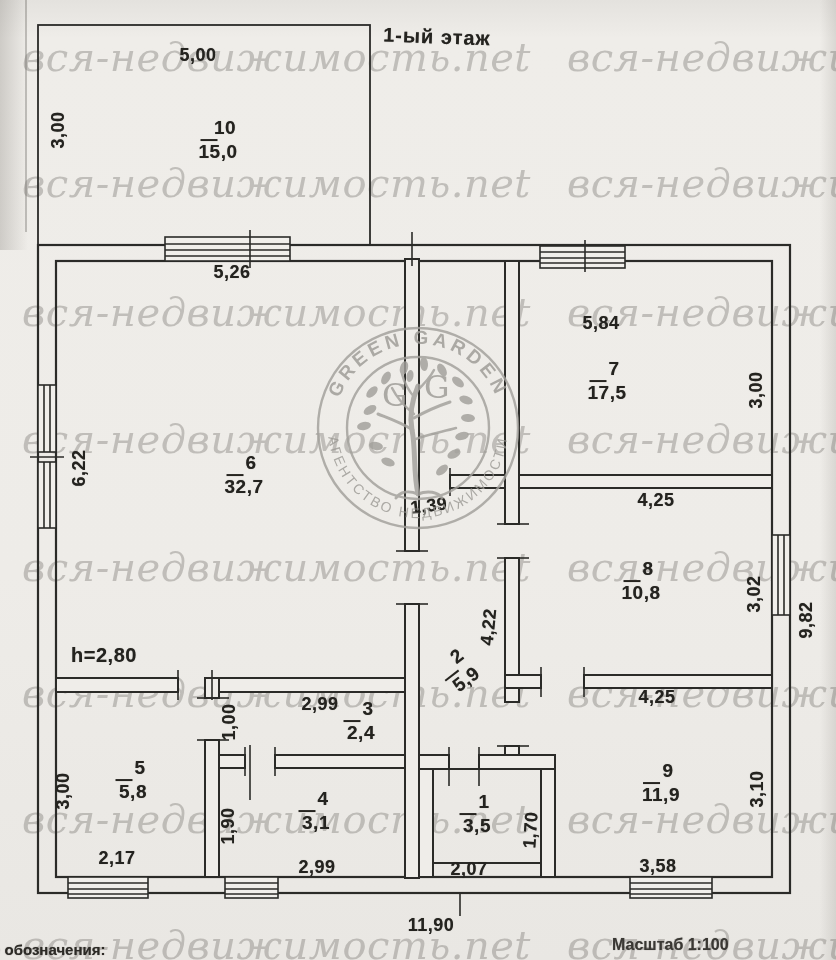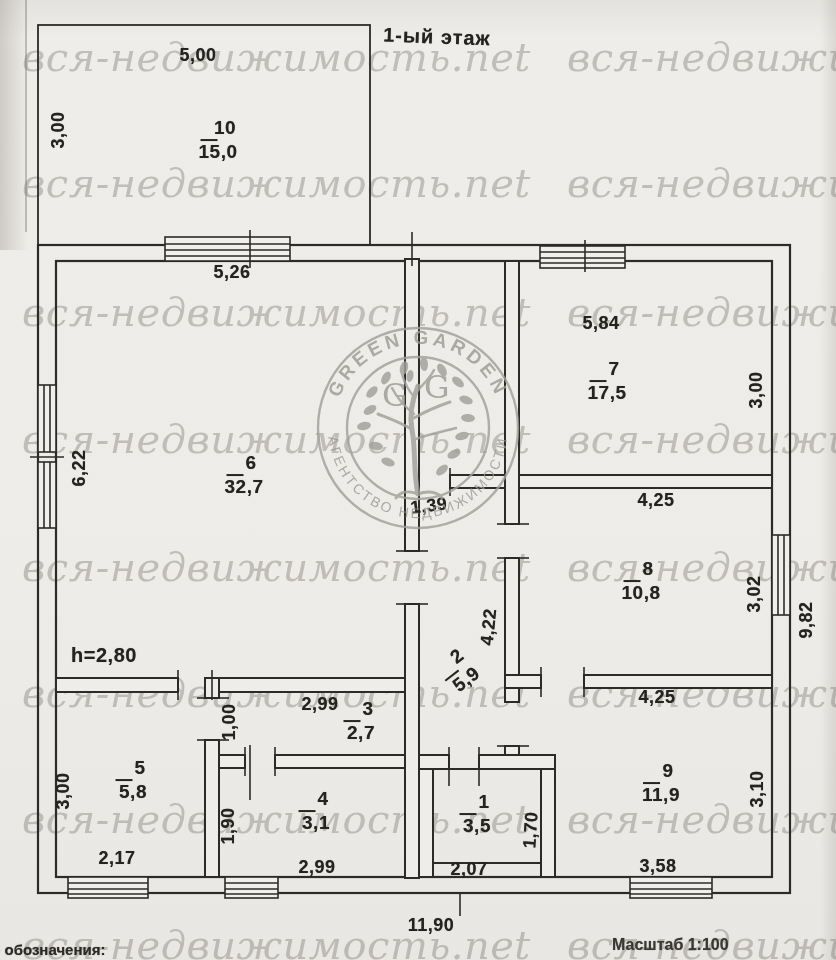--- a/index.html
+++ b/index.html
@@ -199,21 +199,21 @@
         <div class="rarea">10,8</div>
       </div>
       <div class="room" style="left: 459px; top: 670px; transform: translate(-50%, -50%) rotate(-38deg);">
         <div class="rnum">2</div>
         <div class="rline"></div>
         <div class="rarea">5,9</div>
       </div>
       <div class="room" style="left: 361px; top: 721px; transform: translate(-50%, -50%) rotate(0deg);">
         <div class="rnum">3</div>
         <div class="rline"></div>
-        <div class="rarea">2,7</div>
+        <div class="rarea">2,4</div>
       </div>
       <div class="room" style="left: 133px; top: 780px; transform: translate(-50%, -50%) rotate(0deg);">
         <div class="rnum">5</div>
         <div class="rline"></div>
         <div class="rarea">5,8</div>
       </div>
       <div class="room" style="left: 316px; top: 811px; transform: translate(-50%, -50%) rotate(0deg);">
         <div class="rnum">4</div>
         <div class="rline"></div>
         <div class="rarea">3,1</div>

